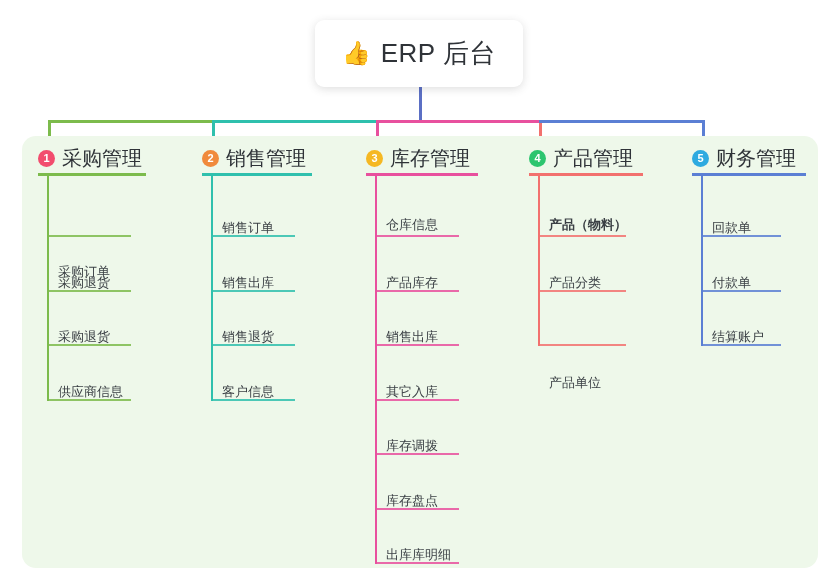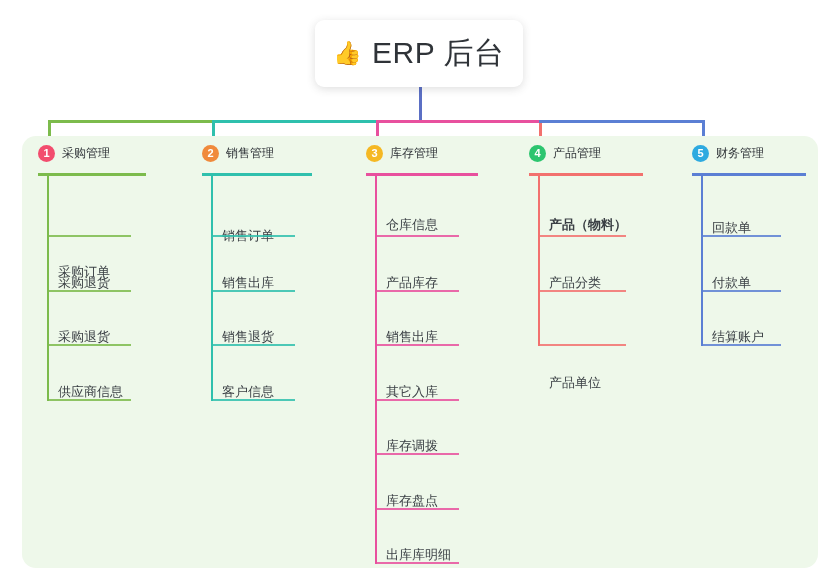--- a/index.html
+++ b/index.html
@@ -15,21 +15,21 @@
   
   .root-card{
     position:absolute;left:315px;top:20px;width:208px;height:67px;
     background:#ffffff;border-radius:9px;
     box-shadow:0 2px 9px rgba(60,60,60,0.17);
     display:flex;align-items:center;justify-content:center;
     gap:10px;
   }
   .root-emoji{font-size:23px;line-height:1;display:block;}
   .root-title{
-    font-size:30px;color:#2f3338;letter-spacing:.5px;white-space:nowrap;
+    font-size:26px;color:#2f3338;letter-spacing:.5px;white-space:nowrap;
   }
 
   
   .vline{position:absolute;width:3px;background:#5b6fc4;}
   .bus-seg{position:absolute;height:3px;}
   .drop{position:absolute;width:3px;}
 
   
   .panel{
     position:absolute;left:22px;top:136px;width:796px;height:432px;
@@ -40,21 +40,21 @@
   .col{position:absolute;top:0;}
   .col-head{
     position:absolute;top:9px;left:0;display:flex;align-items:center;gap:7px;
     white-space:nowrap;
   }
   .badge{
     width:17px;height:17px;border-radius:50%;
     color:#ffffff;font-size:11px;line-height:17px;text-align:center;
     display:inline-block;font-weight:bold;flex:0 0 auto;
   }
-  .col-title{font-size:12px;color:#2f3338;}
+  .col-title{font-size:20px;color:#2f3338;}
   .head-rule{position:absolute;height:3px;left:0;}
 
   .spine{position:absolute;width:2px;}
   .item{position:absolute;font-size:13px;color:#3a3f44;white-space:nowrap;}
   .item-rule{position:absolute;height:2px;}
 </style>
 </head>
 <body>
 
 <div id="stage">
@@ -97,21 +97,21 @@
         <div class="item" style="left: 20px; top: 382.5px;">供应商信息</div>
         <div class="item-rule" style="left: 9px; top: 398.5px; width: 84px; background: rgb(124, 187, 76); opacity: 0.85;"></div>
       </div>
       <div class="col" style="left: 202px; width: 170px;">
         <div class="col-head" style="top: 145px;">
           <span class="badge" style="background: rgb(240, 138, 60);">2</span>
           <span class="col-title">销售管理</span>
         </div>
         <div class="head-rule" style="top: 173px; width: 110px; background: rgb(47, 192, 173);"></div>
         <div class="spine" style="left: 9px; top: 173px; height: 227.5px; background: rgb(47, 192, 173);"></div>
-        <div class="item" style="left: 20px; top: 227px;">销售订单</div>
+        <div class="item" style="left: 20px; top: 219px;">销售订单</div>
         <div class="item-rule" style="left: 9px; top: 235px; width: 84px; background: rgb(47, 192, 173); opacity: 0.85;"></div>
         <div class="item" style="left: 20px; top: 273.5px;">销售出库</div>
         <div class="item-rule" style="left: 9px; top: 289.5px; width: 84px; background: rgb(47, 192, 173); opacity: 0.85;"></div>
         <div class="item" style="left: 20px; top: 328px;">销售退货</div>
         <div class="item-rule" style="left: 9px; top: 344px; width: 84px; background: rgb(47, 192, 173); opacity: 0.85;"></div>
         <div class="item" style="left: 20px; top: 382.5px;">客户信息</div>
         <div class="item-rule" style="left: 9px; top: 398.5px; width: 84px; background: rgb(47, 192, 173); opacity: 0.85;"></div>
       </div>
       <div class="col" style="left: 366px; width: 172px;">
         <div class="col-head" style="top: 145px;">

